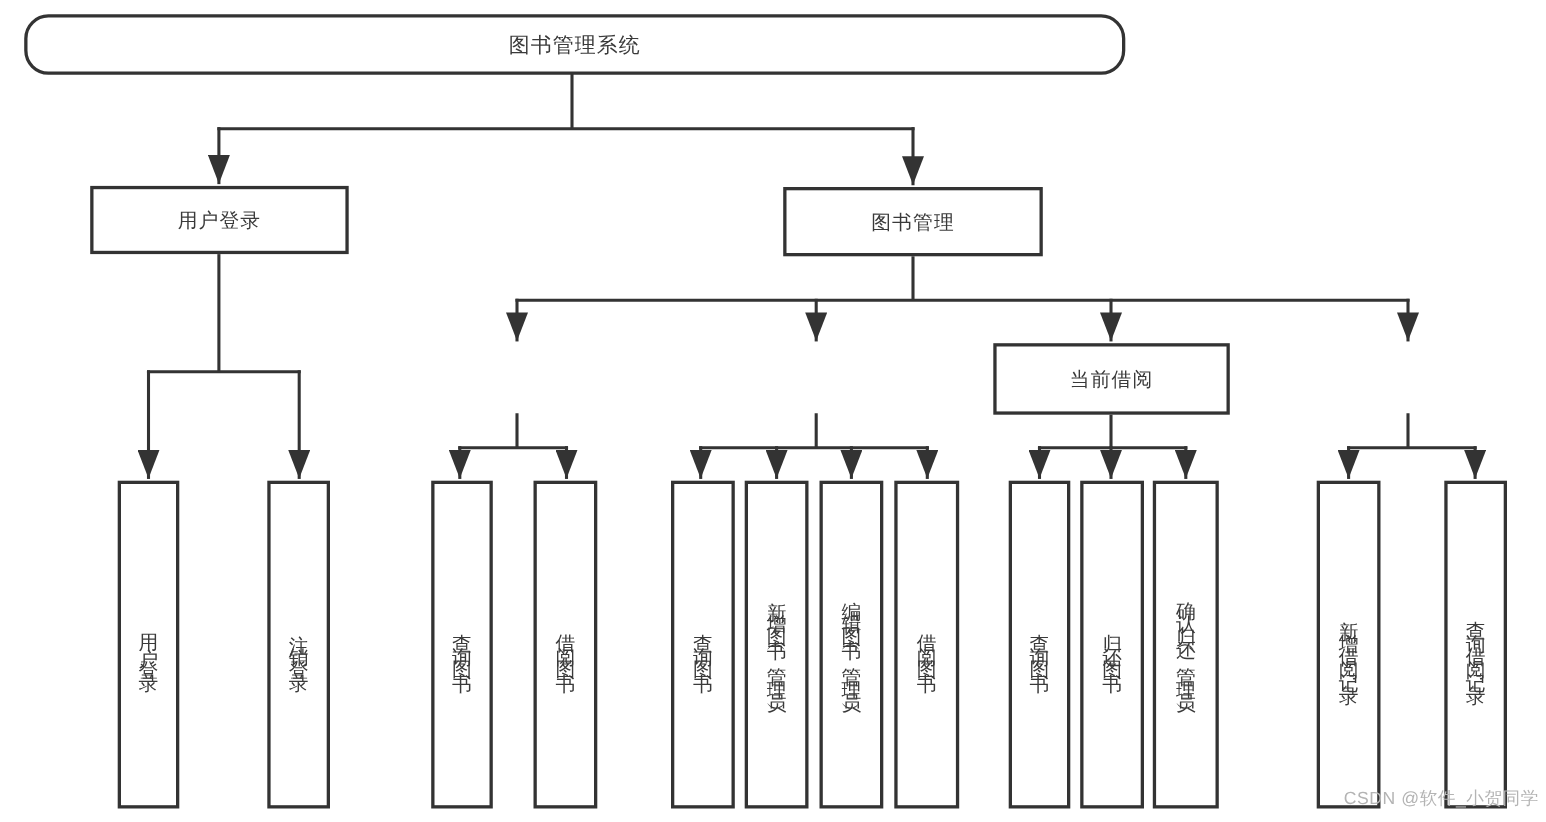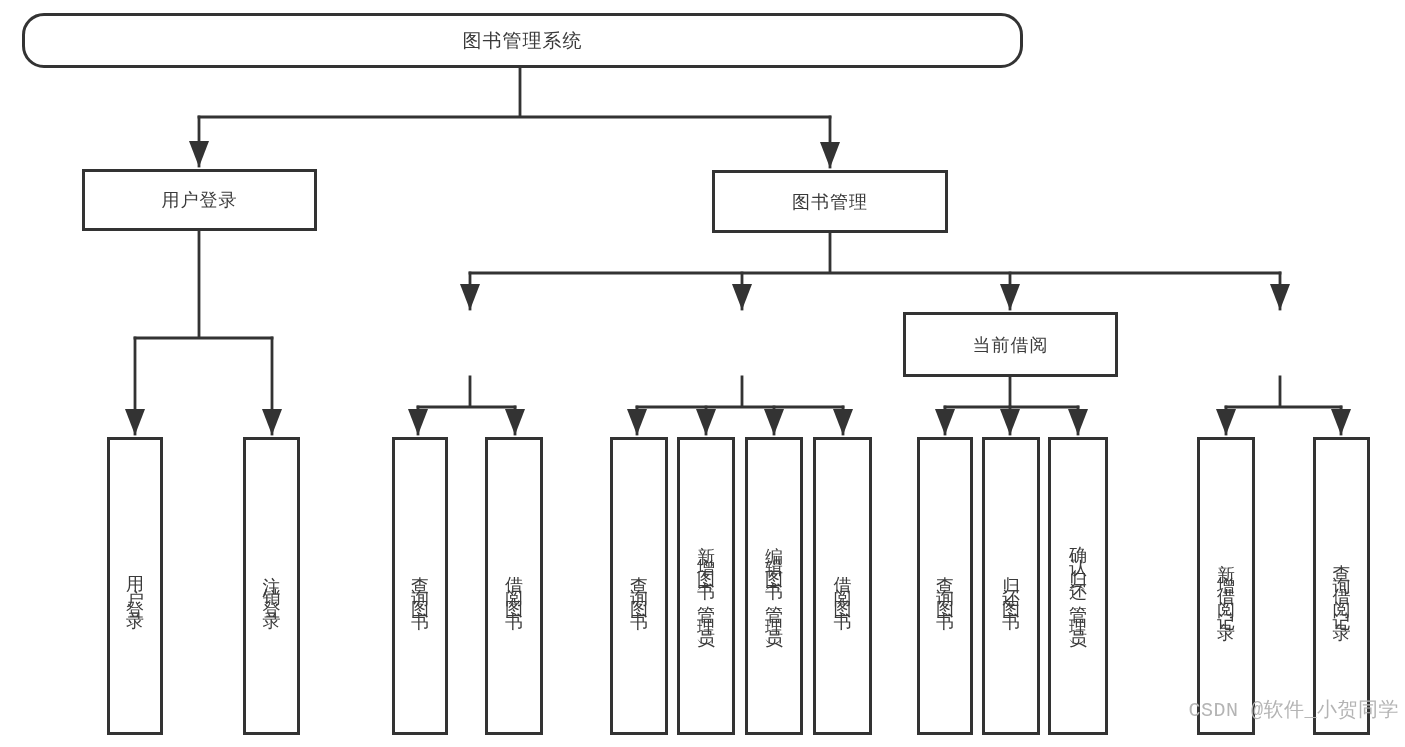--- a/index.html
+++ b/index.html
@@ -34,26 +34,25 @@
   }
   .v{
     writing-mode:vertical-rl;
     text-orientation:mixed;
     letter-spacing:12px;
     line-height:1;
     font-size:18px;
   }
   #watermark{
     position:absolute;
-    right:6px;bottom:24px;
+    right:6px;bottom:10px;
     color:var(--watermark);
-    font-size:20px;
+    font-size:16px;
     letter-spacing:0.5px;
     white-space:nowrap;
-    font-family:Liberation Mono, monospace;
   }
 </style>
 </head>
 <body>
 
 <div id="stage">
 
   <svg id="connectors" viewBox="0 0 1405 747" xmlns="http://www.w3.org/2000/svg">
     <defs>
       <marker id="arrow" viewBox="0 0 26 20" refX="25" refY="10" markerWidth="26" markerHeight="20" markerUnits="userSpaceOnUse" orient="auto">

